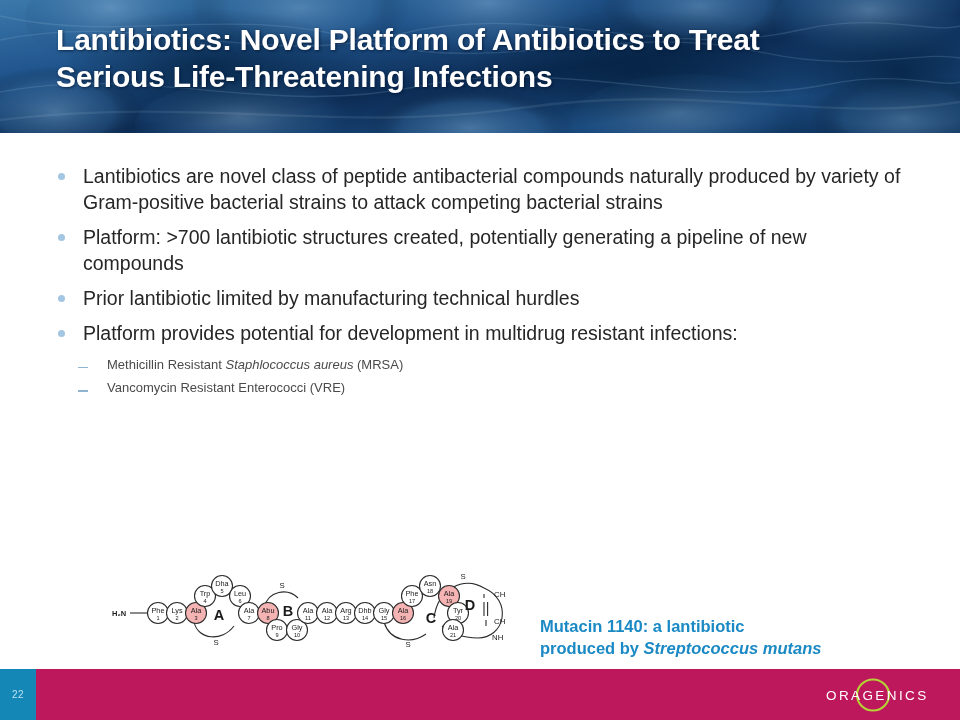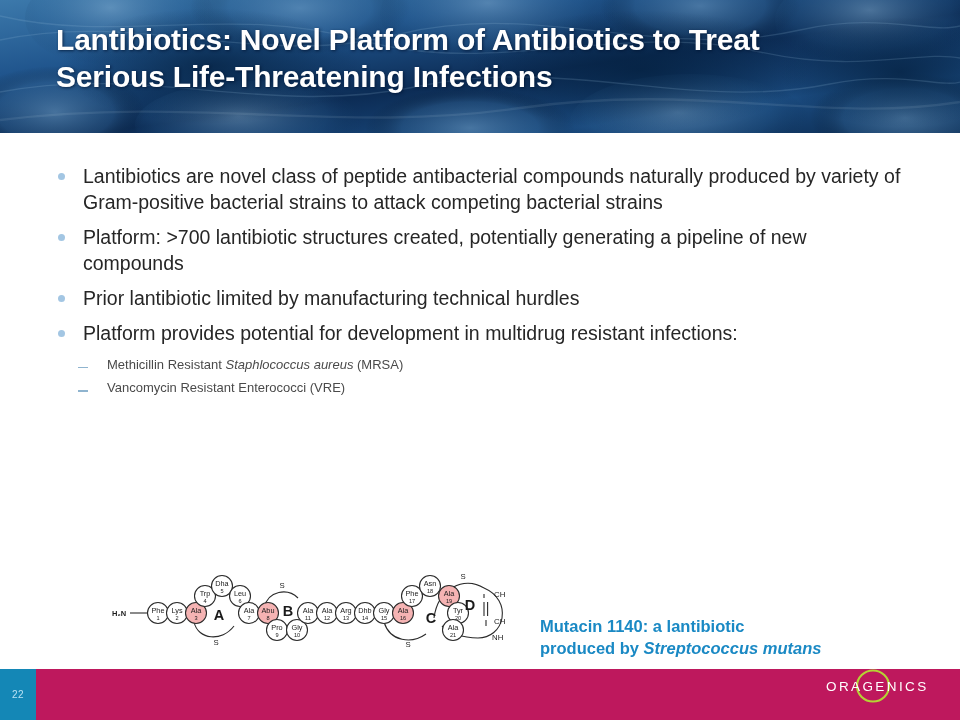--- a/index.html
+++ b/index.html
@@ -152,21 +152,21 @@
     color: #b9e2f4;
     font-size: 10px;
     letter-spacing: 0.5px;
   }
   .logo {
     position: absolute;
     right: 18px;
     top: 0;
     height: 43px;
     display: flex;
-    align-items: flex-start;
+    align-items: flex-end;
     margin-left: 40px;
   }
   .logo-svg { display: block; }
 </style>
 </head>
 <body>
 
 <div class="banner">
   <svg class="banner-bg" viewBox="0 0 960 133" preserveAspectRatio="none">
     <defs>

